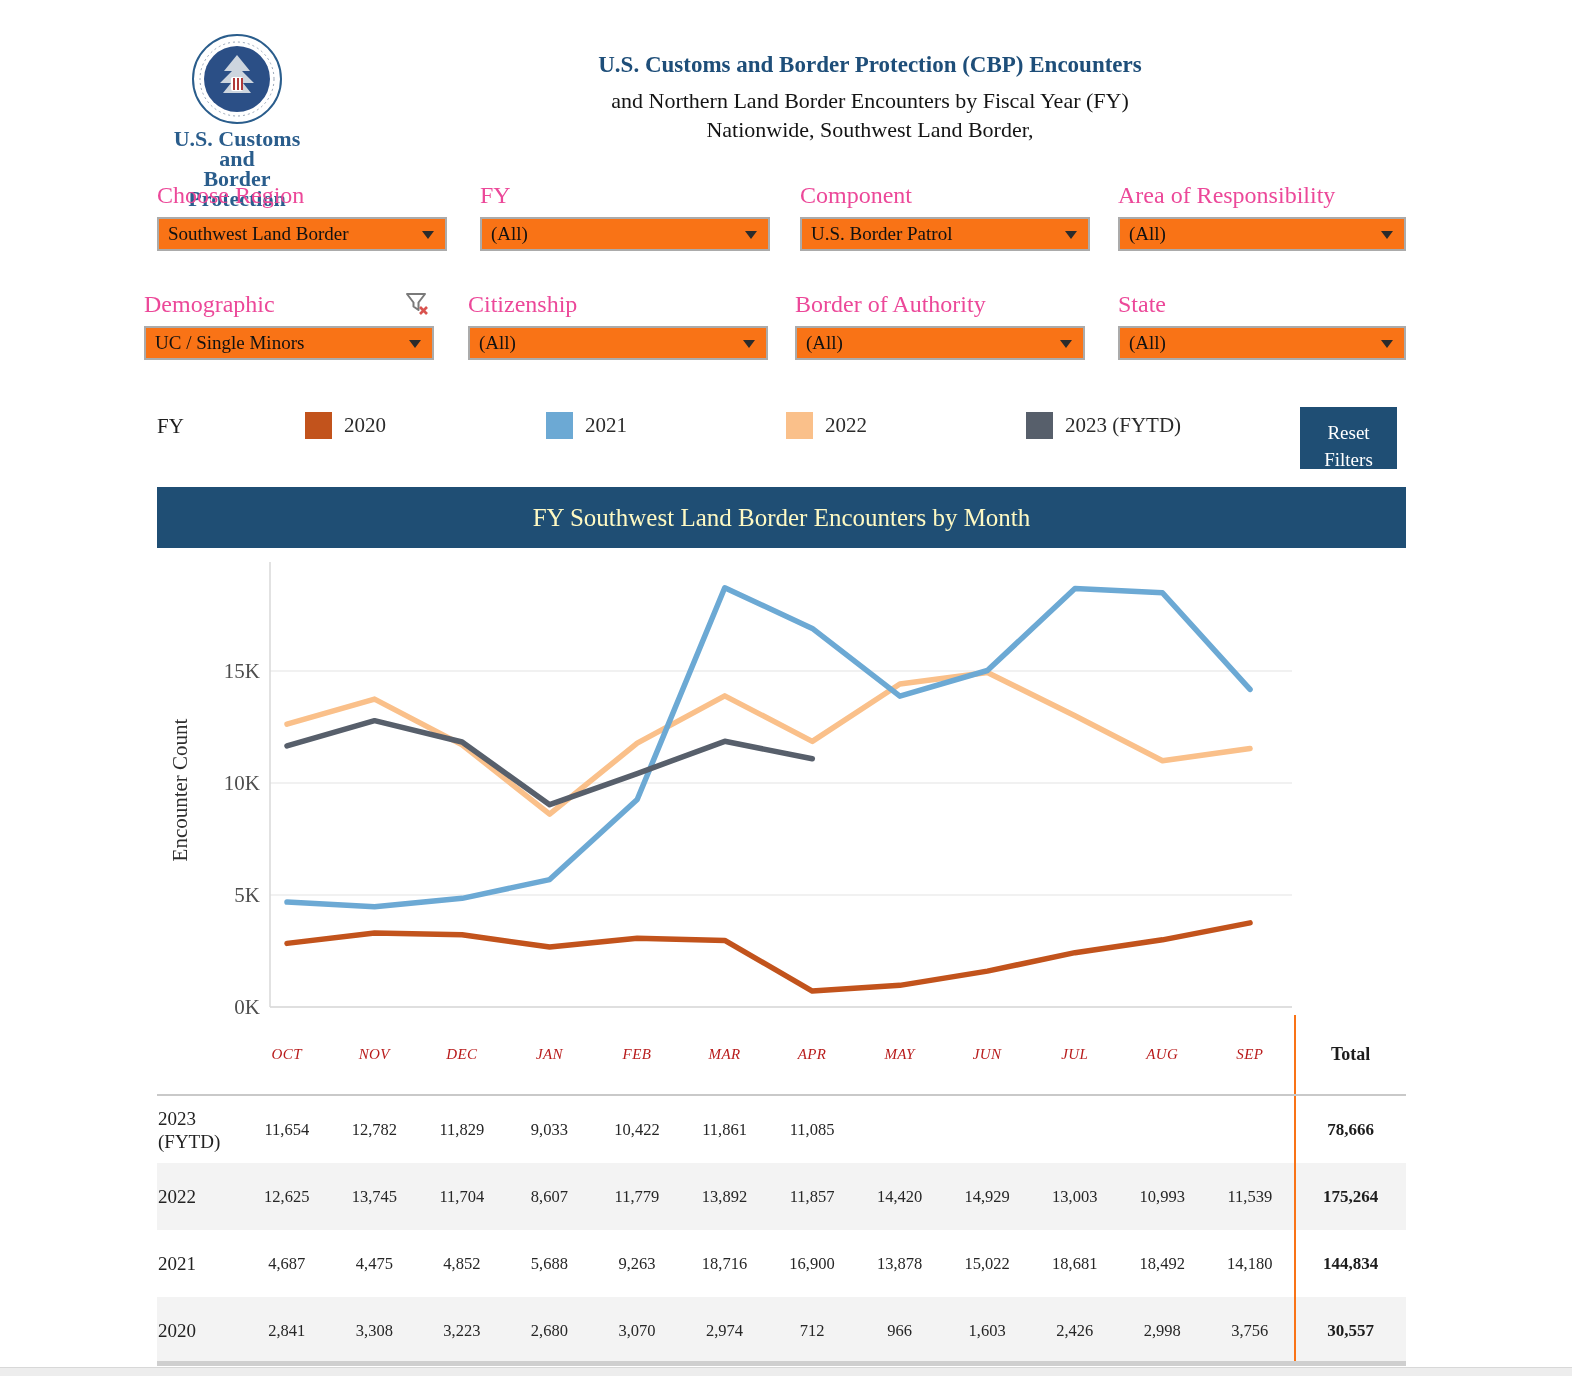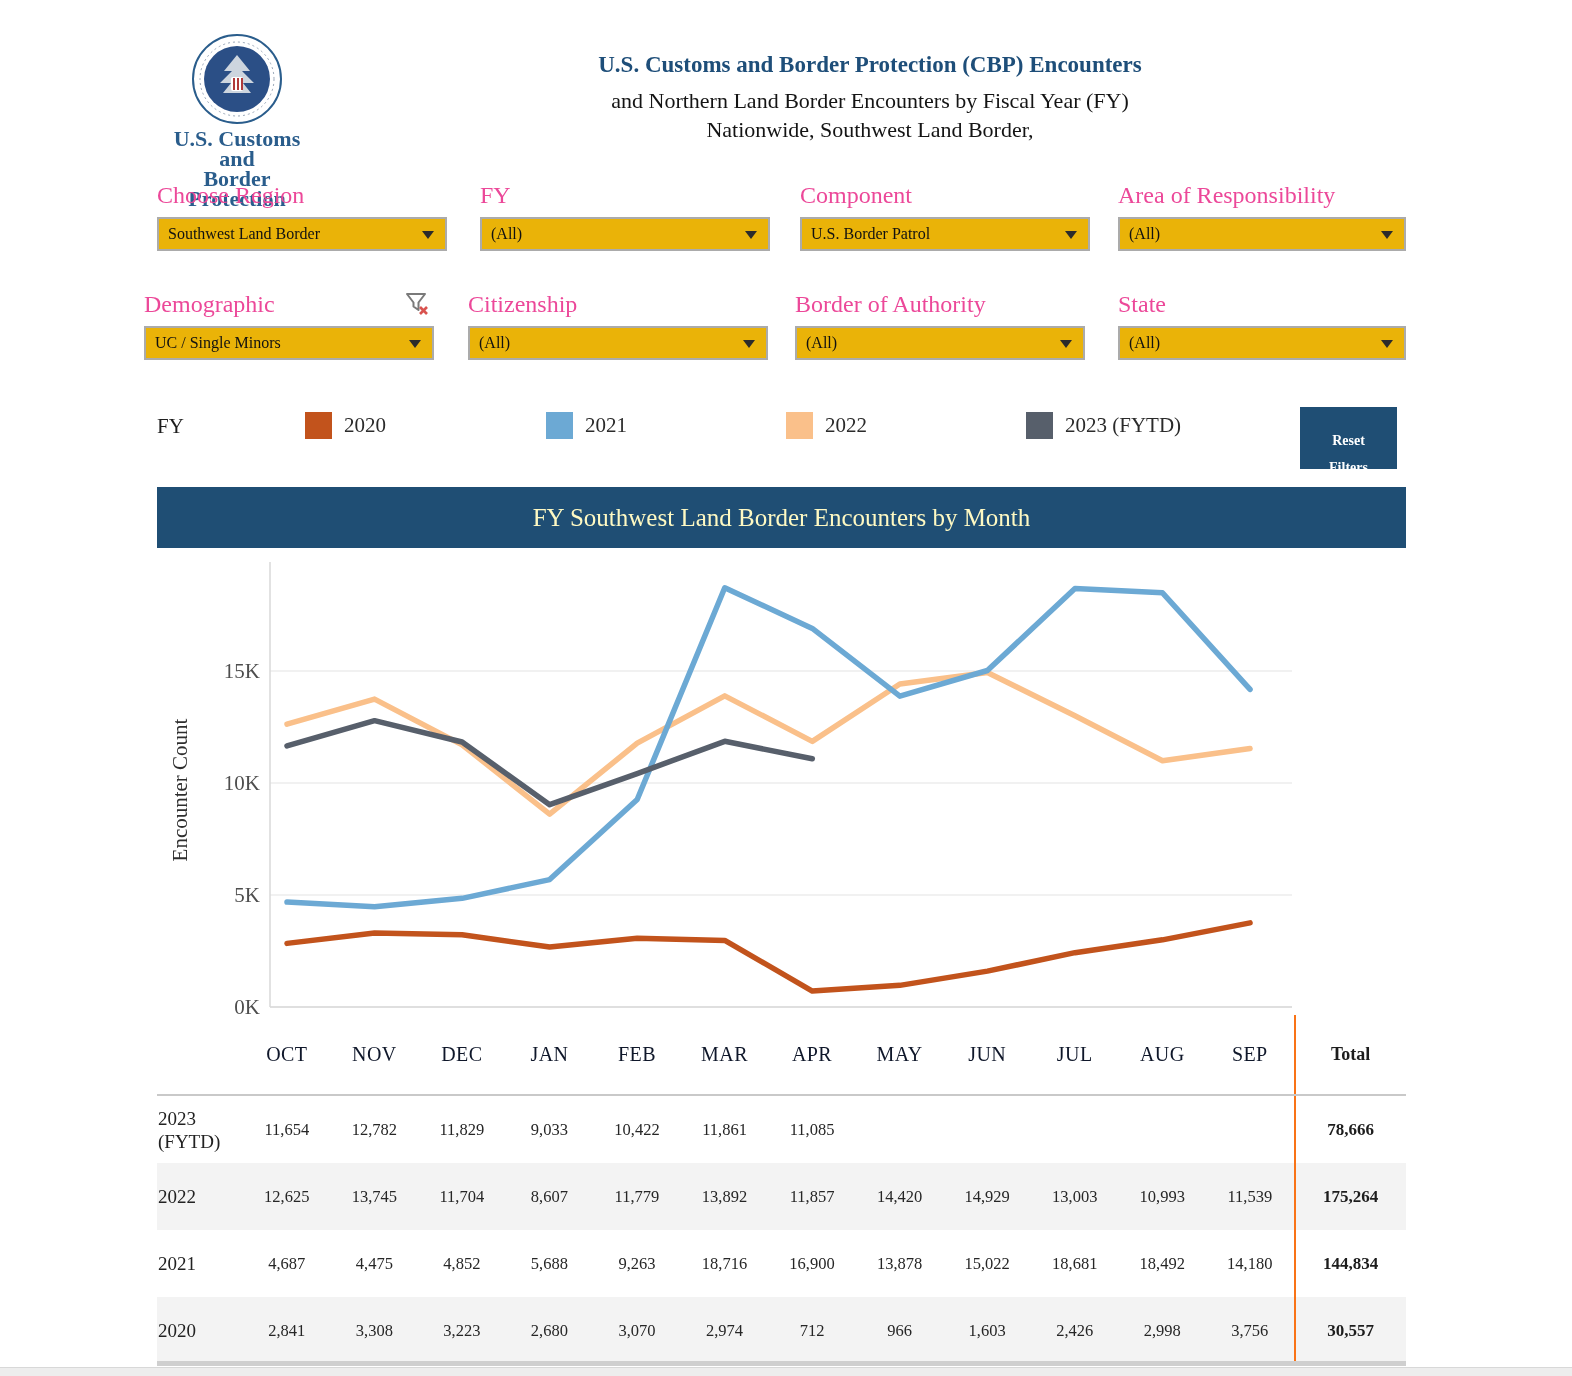--- a/index.html
+++ b/index.html
@@ -9,57 +9,57 @@
   
   .logo-block { position:absolute; left:155px; top:33px; width:164px; text-align:center; }
   .logo-caption { margin-top:4px; font-size:22px; font-weight:700; color:#2a5d8c; line-height:20px; }
   .title-block { position:absolute; left:390px; top:52px; width:960px; text-align:center; }
   .main-title { font-size:23px; font-weight:700; color:#1e4e79; margin-bottom:8px; }
   .sub-title { font-size:22px; color:#141414; line-height:29px; }
 
   
   .fgroup { position:absolute; width:290px; height:72px; }
   .flabel { font-size:24px; color:#ec4899; height:30px; }
-  .dropdown { position:absolute; top:35px; left:0; right:0; height:34px; background:#eab308;
-              border:2px solid #ababab; font-size:16px; color:#111; line-height:30px;
+  .dropdown { position:absolute; top:35px; left:0; right:0; height:34px; background:#f97316;
+              border:2px solid #ababab; font-size:19px; color:#111; line-height:30px;
               padding:0 30px 0 9px; cursor:pointer; overflow:hidden; white-space:nowrap; }
   .arrow { position:absolute; right:11px; top:12px; width:0; height:0;
            border-left:6px solid transparent; border-right:6px solid transparent;
            border-top:8px solid #2b2b2b; }
   .clear-filter { position:absolute; right:4px; top:0px; width:26px; height:26px; cursor:pointer; }
 
   
   .legend-label { position:absolute; left:157px; top:414px; font-size:21px; color:#1d1d1d; }
   .legend-item { position:absolute; top:411px; height:28px; display:flex; align-items:center; cursor:pointer; }
   .swatch { width:27px; height:27px; margin-right:12px; }
   .legend-text { font-size:21px; color:#2b2b2b; }
 
   .reset-btn { position:absolute; left:1300px; top:407px; width:97px; height:62px; background:#1f4e74;
-               color:#fff; font-size:14px; font-weight:700; text-align:center; line-height:27px;
-               padding-top:20px; cursor:pointer; }
+               color:#fff; font-size:19px; font-weight:400; text-align:center; line-height:27px;
+               padding-top:12px; cursor:pointer; }
 
   
   .chart-bar { position:absolute; left:157px; top:487px; width:1249px; height:61px; background:#1f4e74;
                color:#fef9c3; font-size:25px; text-align:center; line-height:61px; }
 
   
   #chart-wrap { position:absolute; left:157px; top:560px; width:1249px; height:455px; }
   .tick { font-family:"Liberation Serif",serif; font-size:21px; fill:#4e4e4e; }
   .ylabel { font-family:"Liberation Serif",serif; font-size:21px; fill:#2e2e2e; }
 
   
   .data-table { position:absolute; left:157px; top:1015px; width:1249px; }
   .trow { display:flex; height:67px; align-items:stretch; }
   .thead { height:81px; border-bottom:2px solid #c9c9c9; }
   .striped { background:#f3f3f3; }
   .tc { flex:0 0 87.55px; display:flex; align-items:center; justify-content:center;
         font-size:16.5px; color:#262626; }
   .label-c { flex:0 0 86px; justify-content:flex-start; text-align:left;
              font-size:19px; color:#222; line-height:23px; padding-left:1px; }
-  .month-c { font-size:20px; color:#0f172a; letter-spacing:0.4px; }
+  .month-c { font-size:15px; color:#b91c1c; letter-spacing:0.4px;font-style:italic; }
   .total-c { flex:0 0 112px; border-left:2px solid #f97316; font-weight:700; font-size:17px; color:#1d1d1d; }
   .total-h { font-size:18px; }
 
   .table-bottom-bar { position:absolute; left:157px; top:1361px; width:1249px; height:5px; background:#cfcfcf; }
   .page-scrollbar { position:absolute; left:0; top:1367px; width:1572px; height:9px;
                     background:#ededed; border-top:1px solid #d8d8d8; cursor:pointer; }
 </style>
 </head>
 <body>
 

